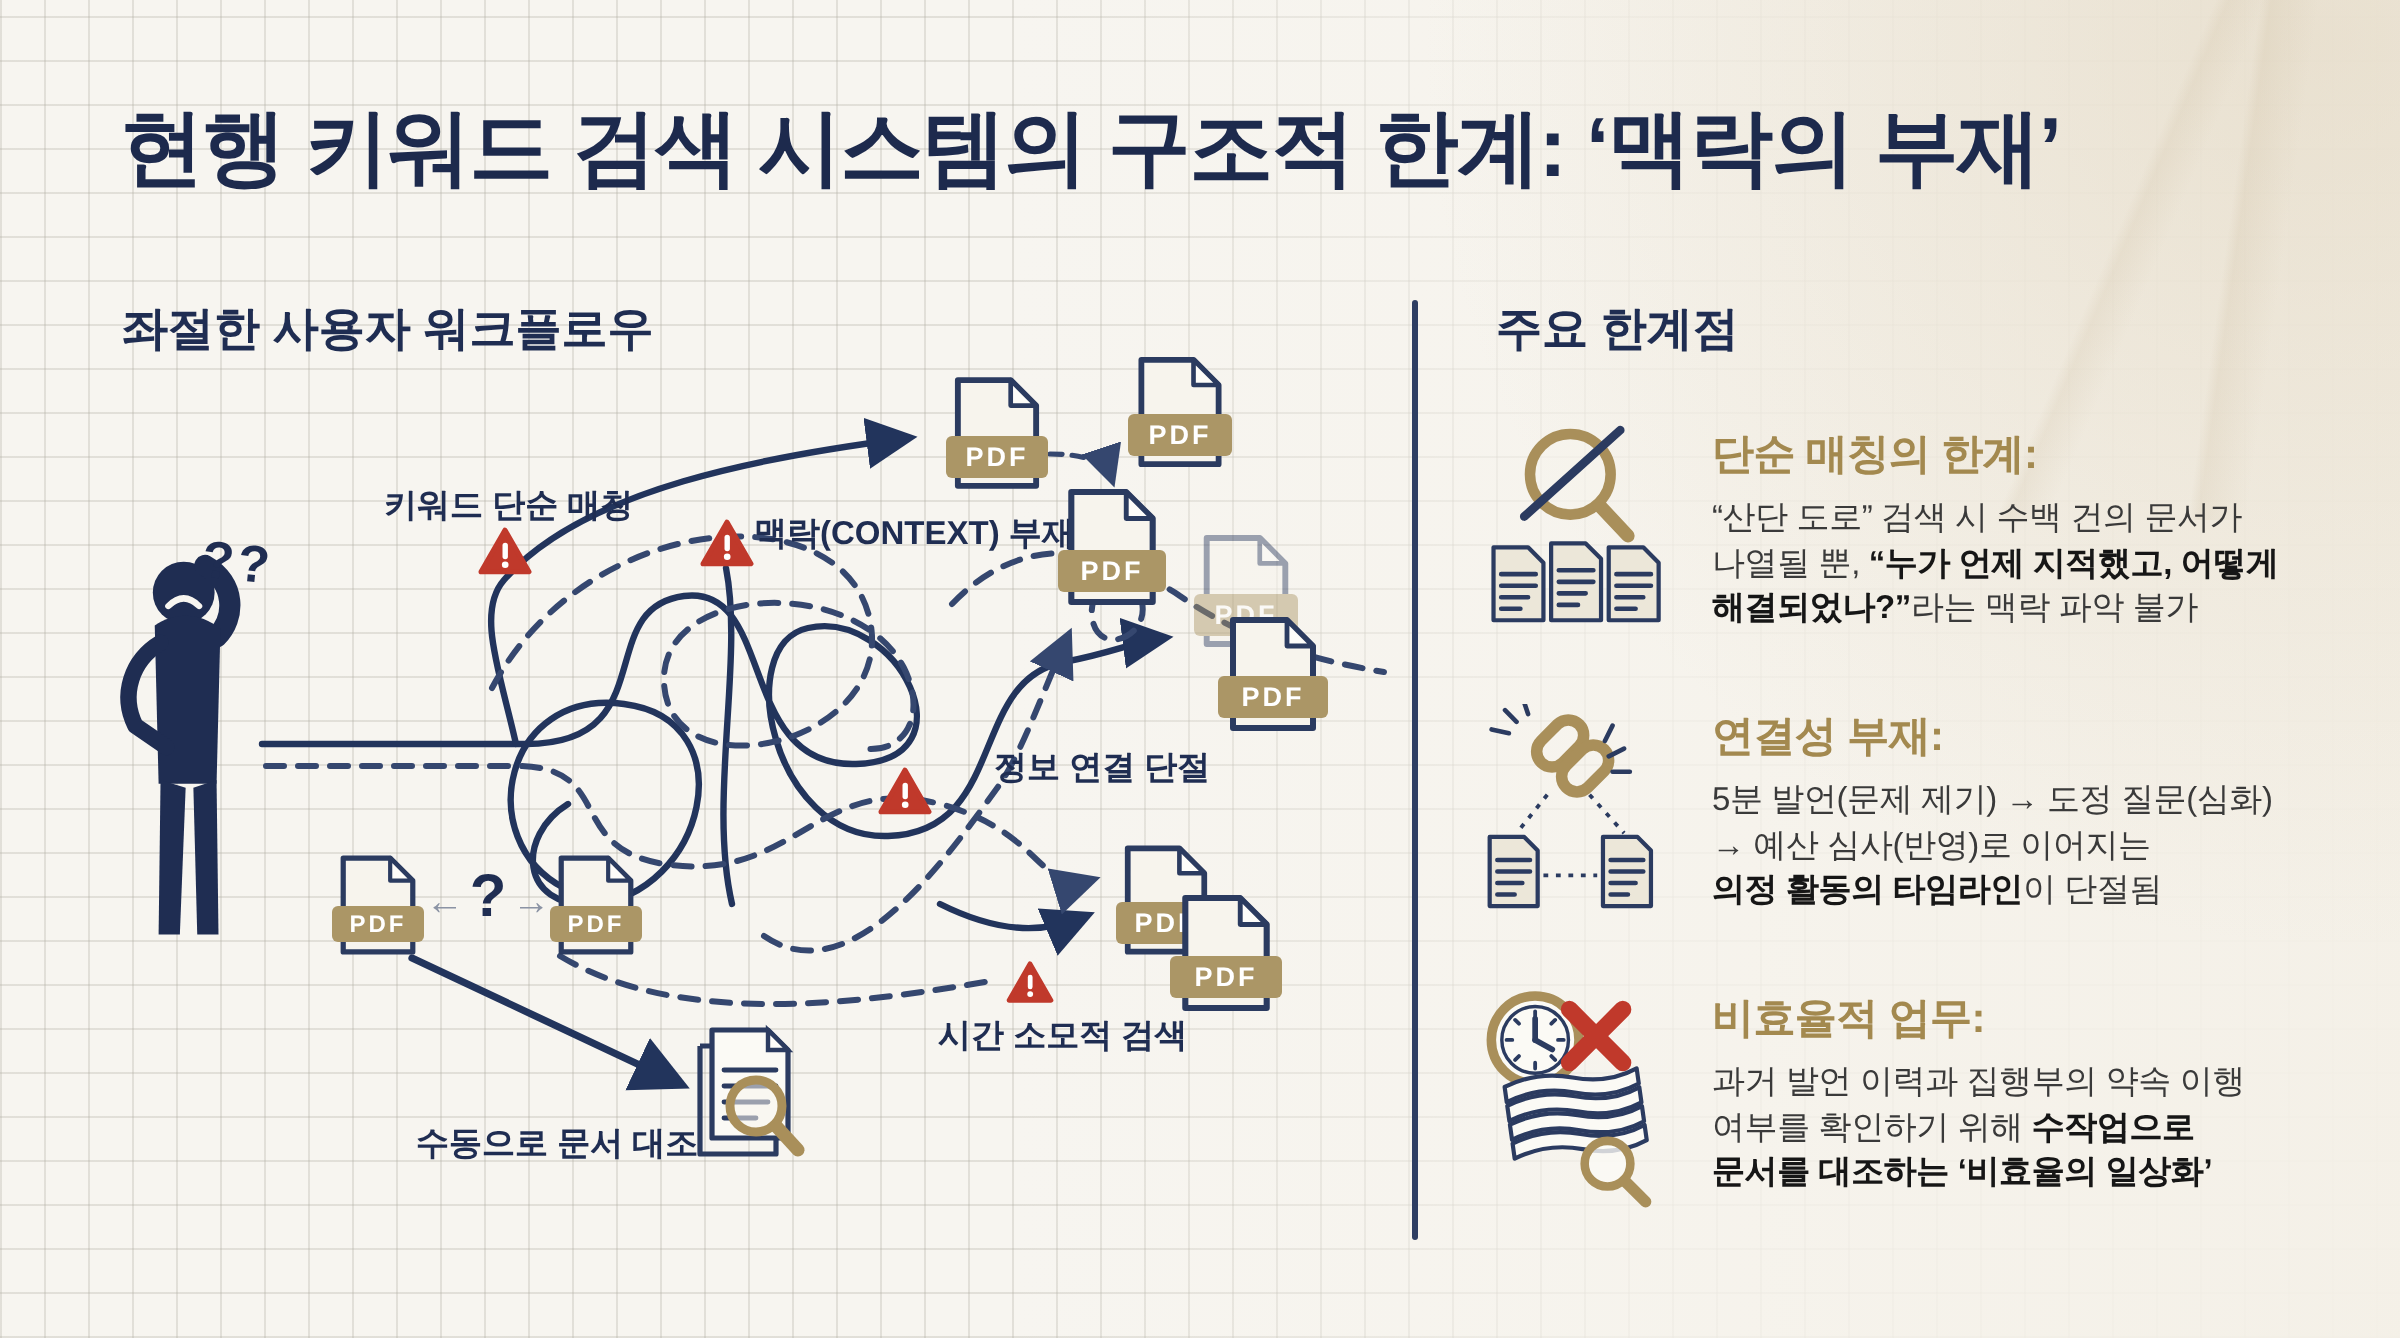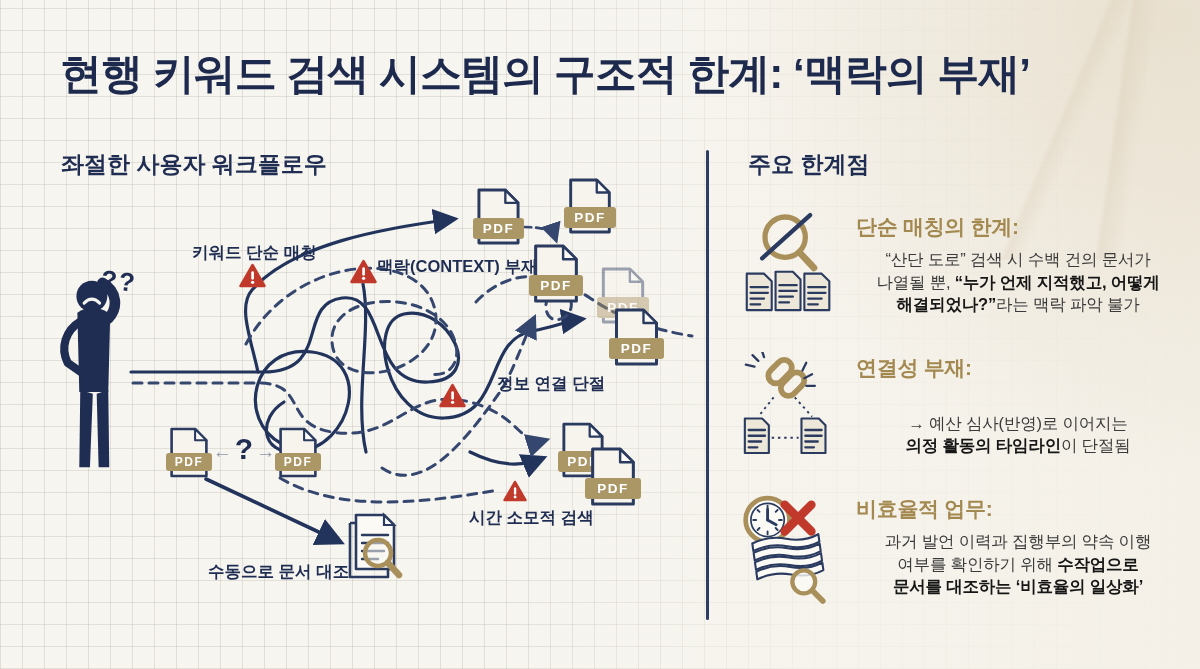--- a/index.html
+++ b/index.html
@@ -61,21 +61,21 @@
   .qmark .arr{ color:#8b93a4; font-size:19px; font-weight:700; line-height:1;}
   .qmark .q{ color:#1f2d52; font-size:30px; font-weight:800; line-height:1; margin-top:-4px;}
 
   .compare-icon{ position:absolute; left:344px; top:511px; width:64px; height:74px;}
 
   .right-panel{ position:absolute; left:738px; top:211px; width:442px;}
   .lim-row{ display:flex; gap:16px; margin-bottom:29px; align-items:flex-start;}
   .lim-icon{ flex:0 0 102px; height:112px; display:flex; align-items:flex-start; justify-content:center;}
   .lim-text{ flex:1; padding-top:2px;}
   .lim-title{ font-size:21px; font-weight:800; color:#a3894f; margin-bottom:7px; letter-spacing:-0.3px;}
-  .lim-body{ font-size:16.5px; line-height:22.5px; color:#3a3a3a; letter-spacing:-0.2px;text-align:center;}
+  .lim-body{ font-size:16.5px; line-height:22.5px; color:#3a3a3a; letter-spacing:-0.2px;}
   .lim-body b{ color:#161616; font-weight:800;}
 </style>
 </head>
 <body>
 
 <div class="canvas">
   <div class="crease"></div>
 
   <h1 class="page-title">현행 키워드 검색 시스템의 구조적 한계: ‘맥락의 부재’</h1>
   <h2 class="sec-heading" id="lim-heading">주요 한계점</h2>
@@ -287,21 +287,21 @@
           </g>
           <g stroke="#2b3b60" stroke-width="2.4" stroke-linecap="round">
             <path d="M8 80 H25 M8 86 H25 M8 92 H21 M8 98 H17"></path>
             <path d="M67 80 H84 M67 86 H84 M67 92 H80 M67 98 H76"></path>
           </g>
         </svg>
       </div>
       <div class="lim-text">
         <div class="lim-title">연결성 부재:</div>
         <p class="lim-body">
-          <br>
+          <span>5분 발언(문제 제기) → 도정 질문(심화)</span><br>
           <span>→ 예산 심사(반영)로 이어지는</span><br>
           <b>의정 활동의 타임라인</b><span>이 단절됨</span>
         </p>
       </div>
     </div>
 
     <div class="lim-row">
       <div class="lim-icon">
         <svg viewBox="0 0 105 115" width="100" height="112">
           <circle cx="30" cy="27" r="23" fill="#fbfaf5" stroke="#a98f5a" stroke-width="5"></circle>

